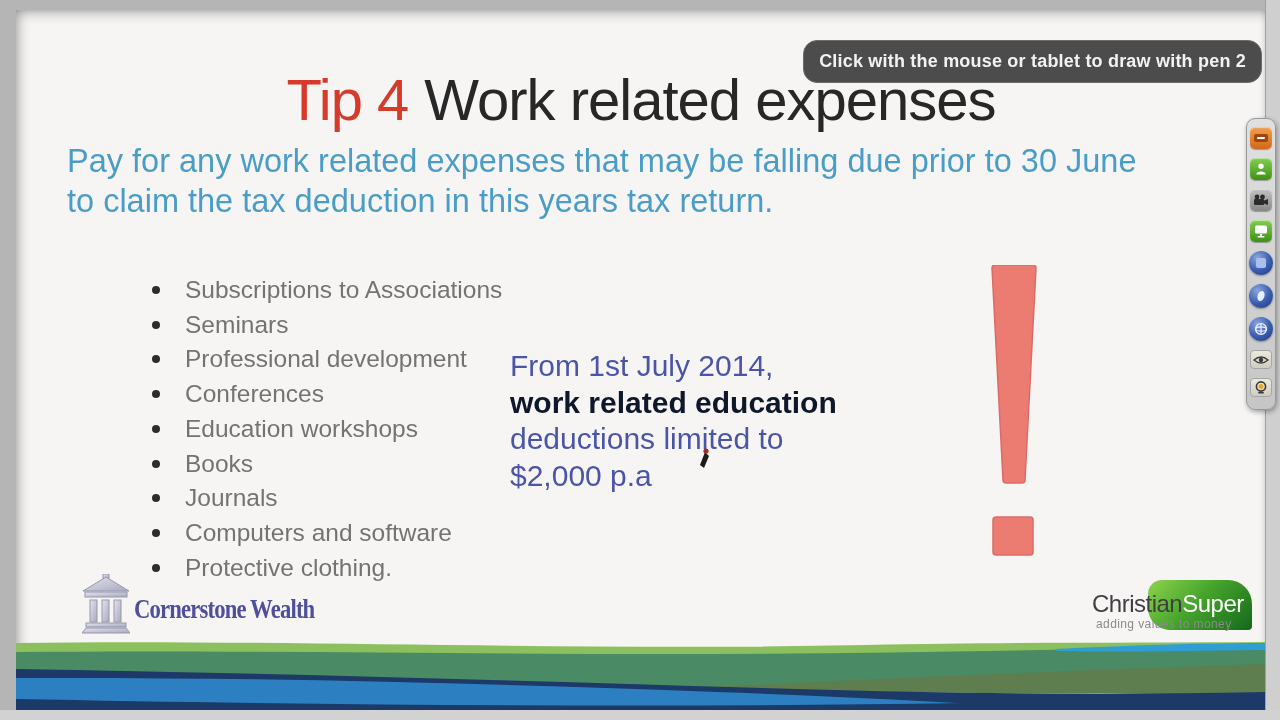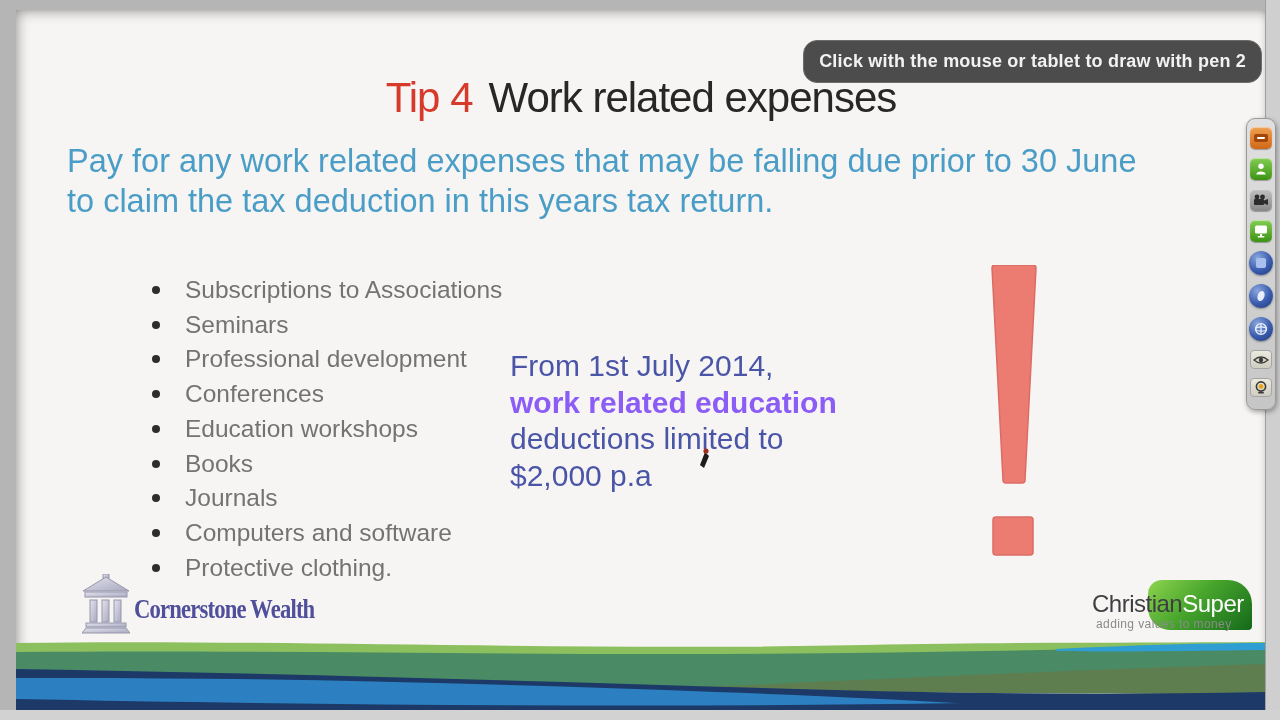--- a/index.html
+++ b/index.html
@@ -16,21 +16,21 @@
     box-shadow:inset 10px 10px 14px -10px rgba(0,0,0,.45), inset -5px 0 8px -6px rgba(0,0,0,.3);
   }
   .tooltip{
     position:absolute;top:2px;right:18px;height:25px;z-index:40;
     background:#4c4c4c;border:1px solid #6c6c6c;border-radius:14px;
     color:#f2f2f2;font-size:18px;font-weight:bold;line-height:25px;
     padding:8px 15px;letter-spacing:.2px;white-space:nowrap;margin-top:38px;
   }
   .title{
     position:absolute;top:56px;left:0;width:1250px;text-align:center;
-    font-size:42px;font-weight:300;letter-spacing:-1px;color:#272727;white-space:nowrap;margin-top:8px;
+    font-size:58px;font-weight:300;letter-spacing:-1px;color:#272727;white-space:nowrap;
   }
   .title .accent{color:#d63a2a;padding-right:16px;}
   .intro{
     position:absolute;top:131px;left:51px;width:1088px;
     font-size:32.5px;line-height:40px;color:#4a9dc6;font-weight:300;
   }
   .list-heading{
     position:absolute;top:226px;left:51px;
     font-size:28.5px;color:#2c2c2c;
   }
@@ -39,21 +39,21 @@
     font-size:24.5px;color:#737373;
   }
   .bullets li{position:relative;padding-left:33px;line-height:34.7px;}
   .bullets li::before{
     content:"";position:absolute;left:0;top:13px;width:8px;height:8px;border-radius:50%;background:#2c2c2c;
   }
   .callout{
     position:absolute;top:338px;right:326px;width:430px;text-align:left;
     font-size:30px;line-height:36.5px;color:#4a55a8;
   }
-  .callout .bold-line{font-weight:bold;color:#8b5cf6;}
+  .callout .bold-line{font-weight:bold;color:#0f172a;}
   .exclaim{position:absolute;left:970px;top:255px;}
   .pen-cursor{position:absolute;left:681px;top:437px;}
   
   .cw-logo{position:absolute;left:66px;top:560px;width:280px;height:70px;}
   .cw-text{
     position:absolute;left:52px;top:24px;
     font-family:"Liberation Serif", serif;font-weight:bold;font-size:27px;color:#504f9b;
     transform:scaleX(.84);transform-origin:left center;letter-spacing:-1px;white-space:nowrap;
   }
   .cs-logo{position:absolute;left:1074px;top:568px;width:164px;height:56px;}

